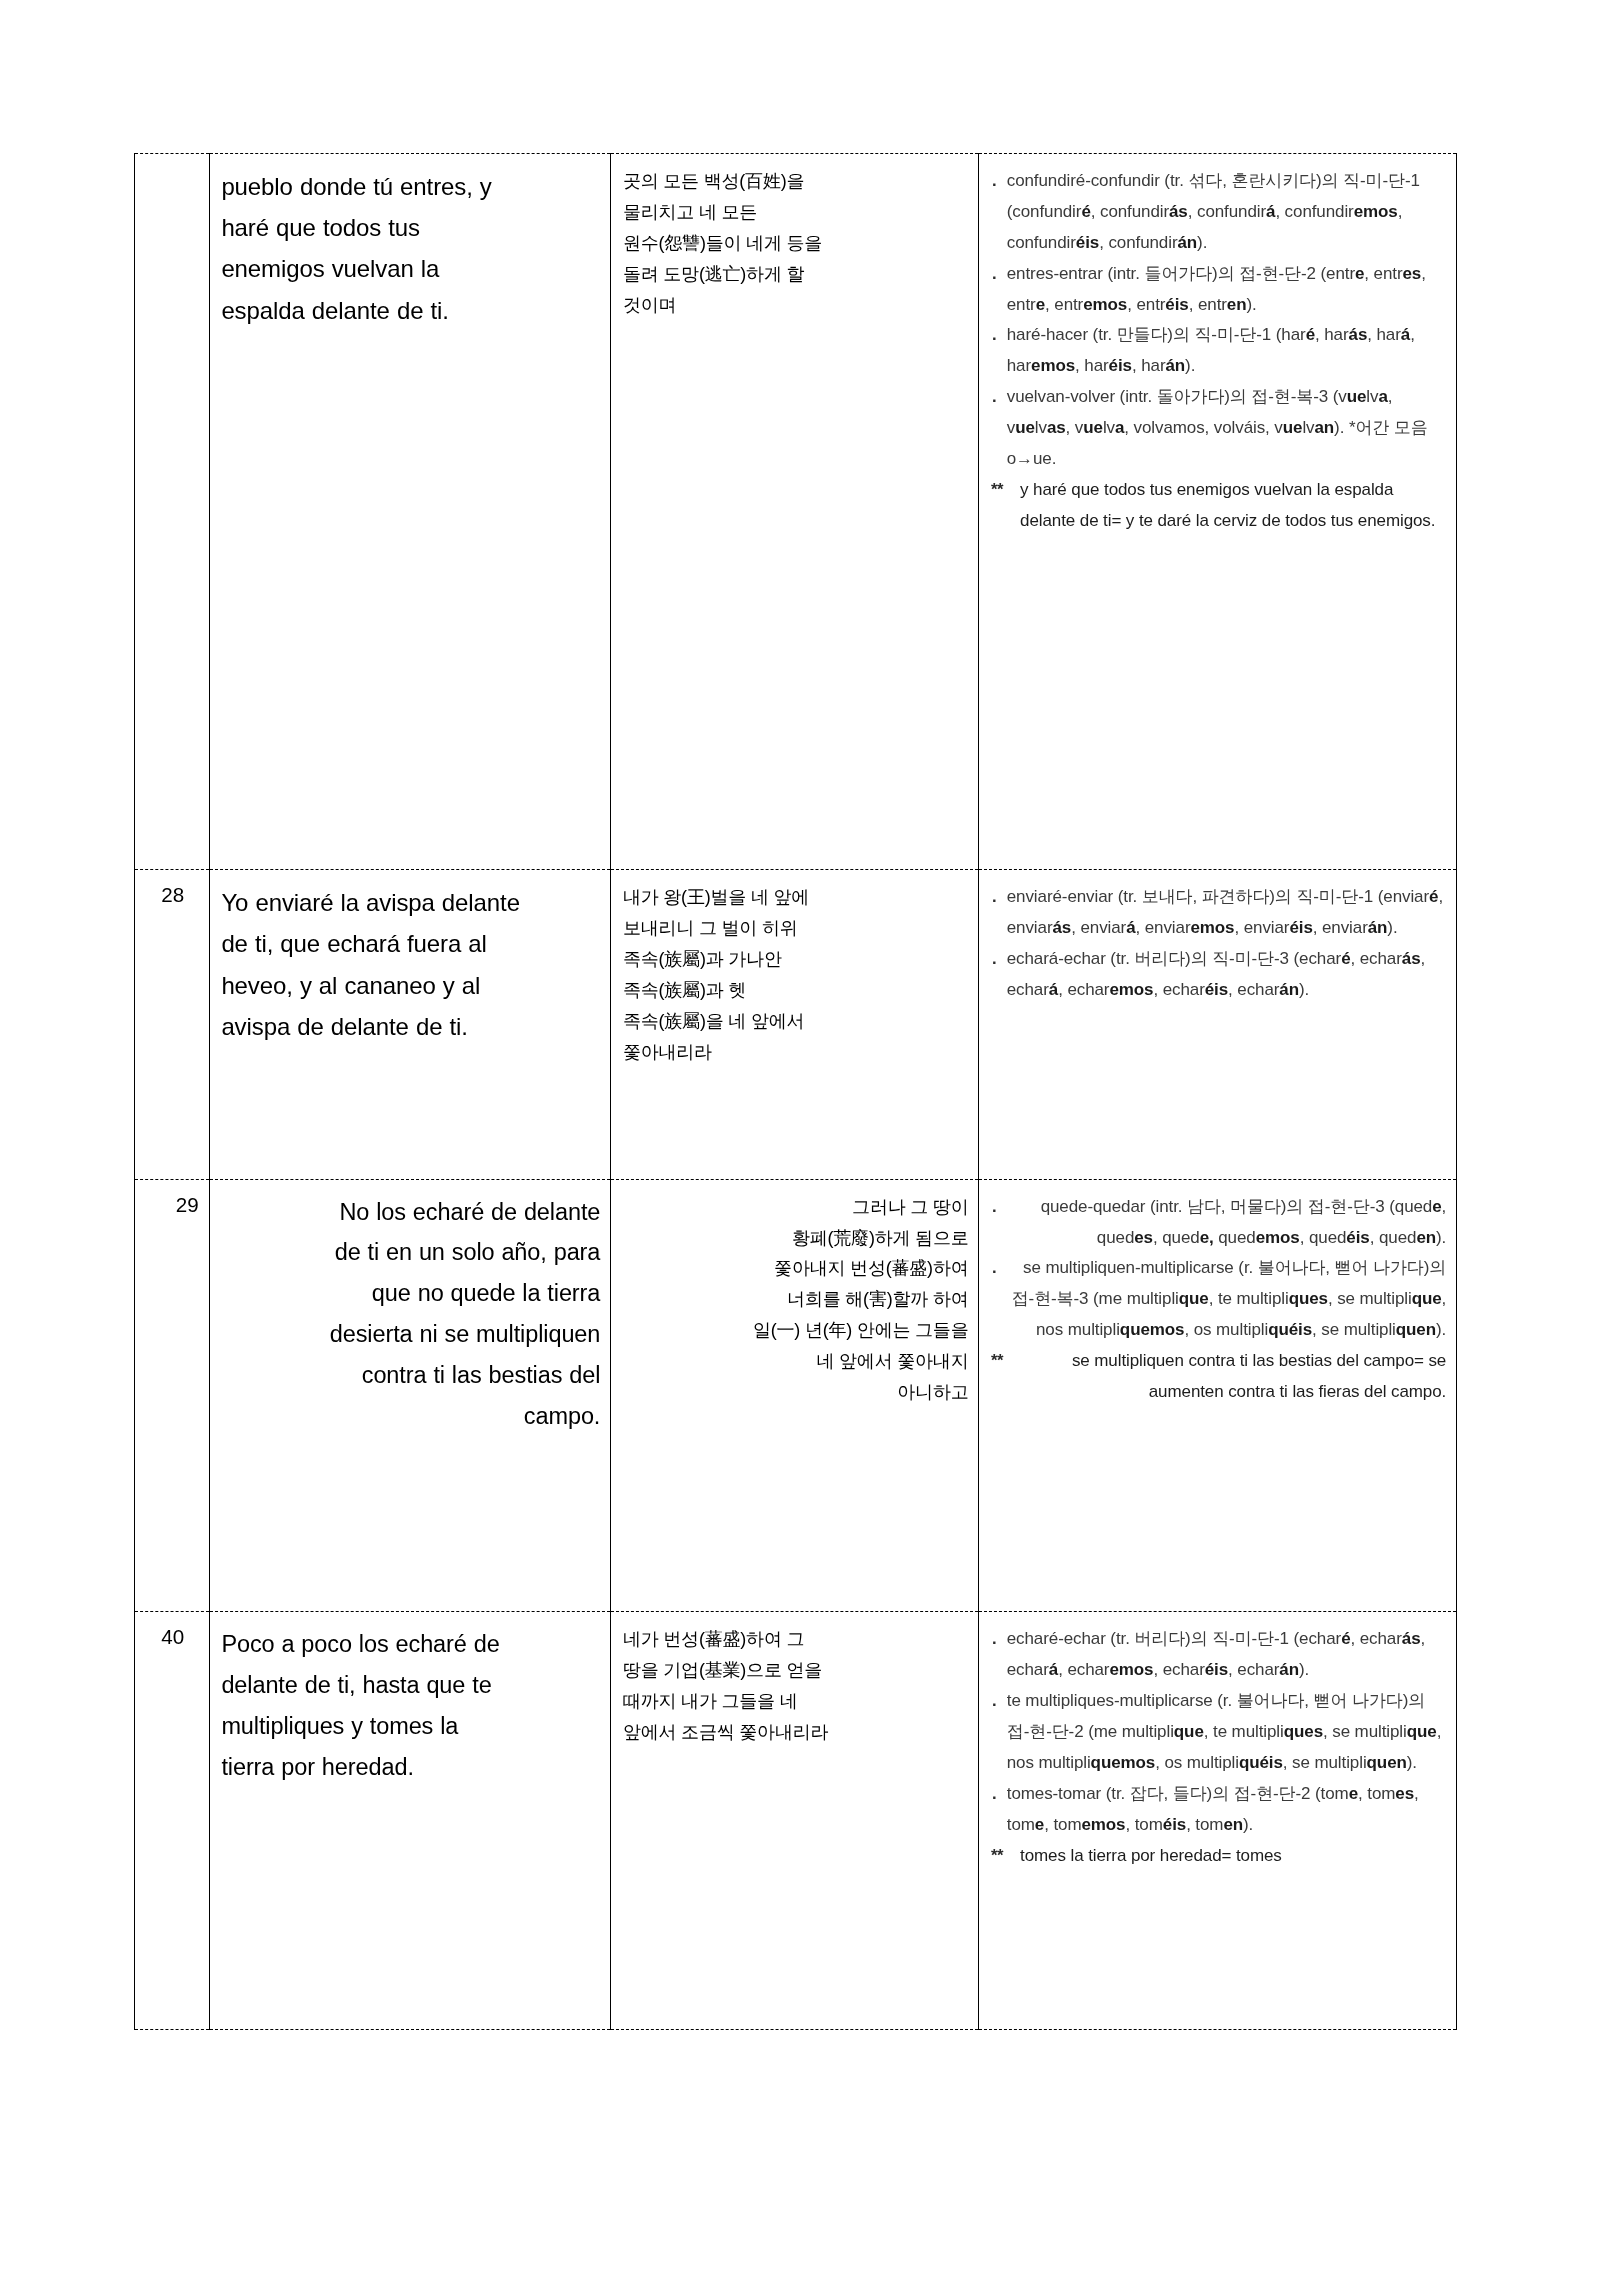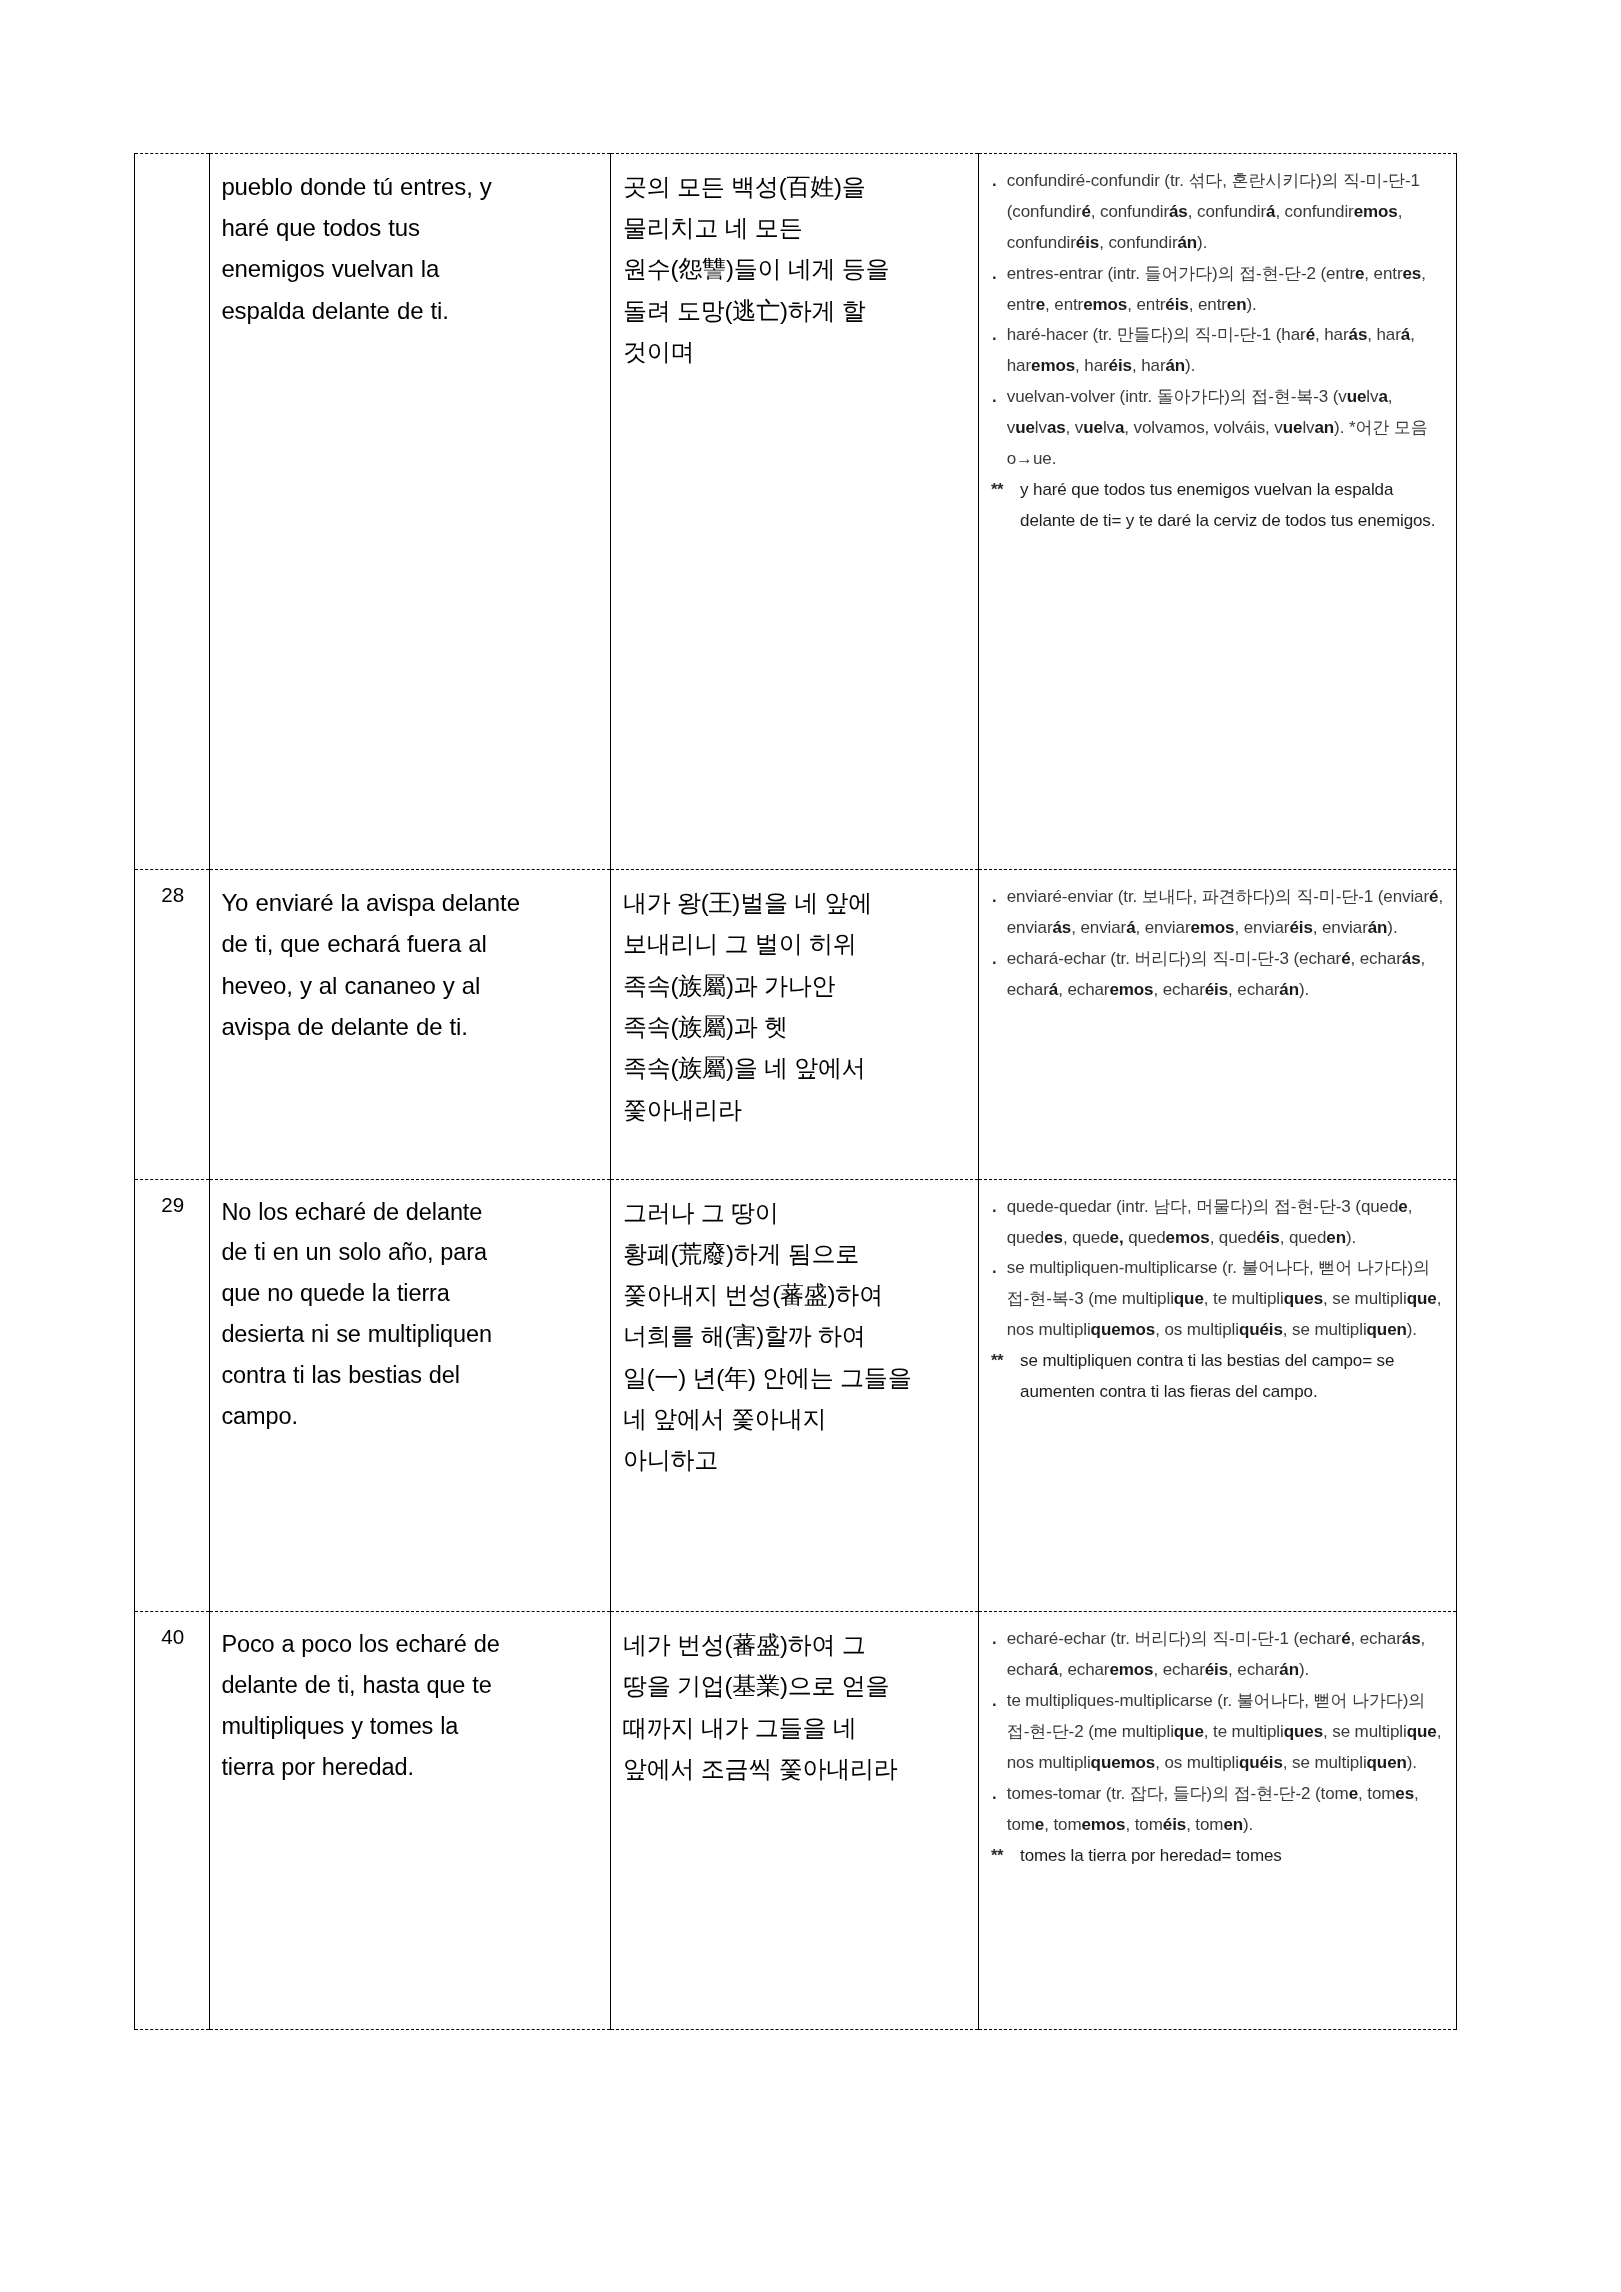--- a/index.html
+++ b/index.html
@@ -66,21 +66,21 @@
   }
 
   .cell-es {
     font-size: 24px;
     line-height: 1.72;
     letter-spacing: -0.1px;
     word-spacing: 0.5px;
   }
 
   .cell-ko {
-    font-size: 24px;
+    font-size: 18px;
     line-height: 1.72;
     letter-spacing: -0.2px;
   }
 
   .cell-notes {
     font-size: 17px;
     line-height: 1.82;
     color: #3a3a3a;
     letter-spacing: -0.1px;
   }
@@ -110,21 +110,21 @@
   }
 
   .note-item b { font-weight: 700; color: #1a1a1a; }
 
   .ko-line { display: block; }
   .es-line { display: block; }
 
   
   tr.row-1 td { height: 686px; }
   tr.row-28 td { height: 279px; }
-  tr.row-29 td { height: 402px; }
+  tr.row-29 td { height: 402px; text-align: right; }
   tr.row-30 td { height: 387px; }
 
   
   tr.row-29 .cell-es, tr.row-30 .cell-es { font-size: 23.5px; line-height: 1.74; }
 </style>
 </head>
 <body>
 
 <div class="page">
   <div class="table-wrap">

